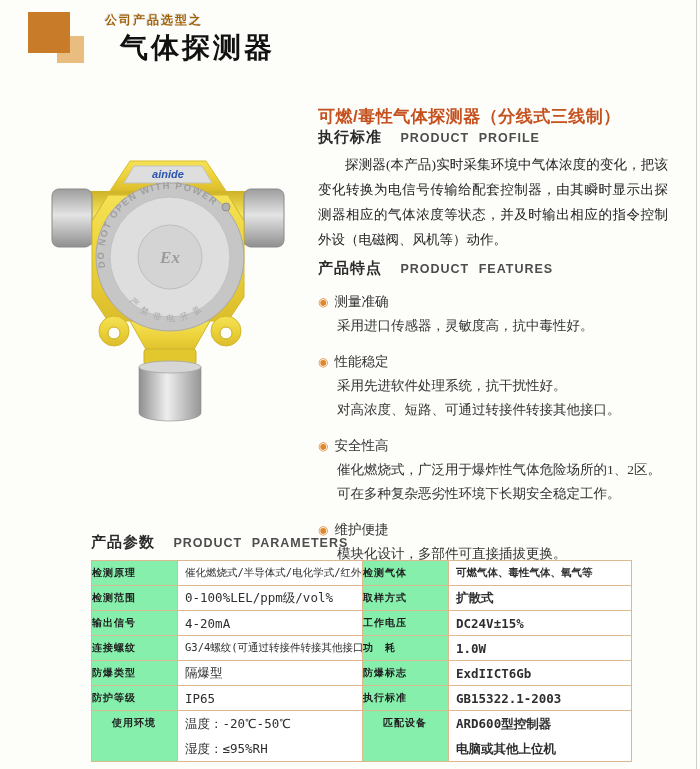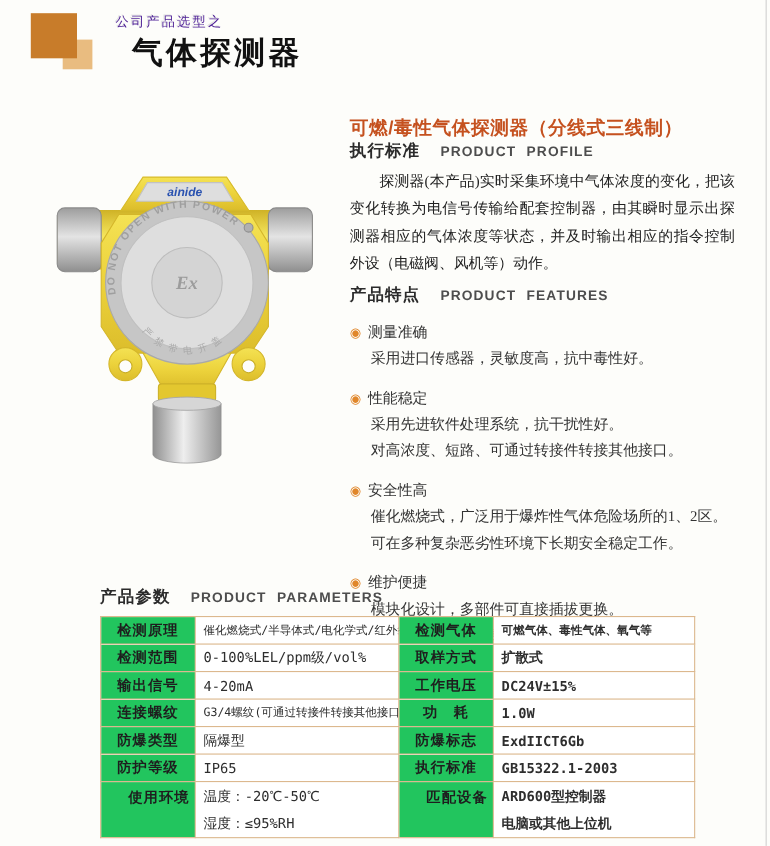--- a/index.html
+++ b/index.html
@@ -11,21 +11,21 @@
     overflow:hidden;
   }
   .page-right-line { position:absolute; left:696px; top:0; width:1px; height:769px; background:#cfcfcf; }
 
   
   .sq { position:absolute; }
   .sq.light { left:57px; top:36px; width:27px; height:27px; background:#e9bc80; }
   .sq.dark  { left:28px; top:12px; width:42px; height:41px; background:#c87c2a; }
   .series {
     position:absolute; left:105px; top:12px;
-    font-size:12px; font-weight:normal; color:#4c1d95; letter-spacing:2px;
+    font-size:12px; font-weight:bold; color:#a16207; letter-spacing:2px;
     text-shadow:1px 1px 0 #ffffff, -1px -1px 0 #e0e0e0;
   }
   .page-title {
     position:absolute; left:120px; top:29px;
     font-size:28px; font-weight:bold; color:#111; letter-spacing:3px;
   }
 
   
   .photo { position:absolute; left:30px; top:145px; width:275px; height:280px; }
 
@@ -44,22 +44,22 @@
   .feat-head { line-height:24px;margin-top:12px; }
   .feat-head .bullet { color:#e0862a; font-size:12px; margin-right:6px; }
   .feat-line { line-height:24px; padding-left:19px; }
 
   
   .params { position:absolute; left:91px; top:533px; width:545px; }
   .params .sec-head { margin-bottom:8px; }
   table.params-table { border-collapse:collapse; table-layout:fixed; width:540px; }
   .params-table td { border:1px solid #dcb88e; height:25px; overflow:hidden; }
   .params-table td.lbl {
-    width:86px; background:#22c55e; text-align:center;
-    font-size:13px; font-weight:bold; color:#1e1e1e; letter-spacing:1px;
+    width:86px; background:#86efac; text-align:left;
+    font-size:10px; font-weight:bold; color:#1e1e1e; letter-spacing:1px;
   }
   .params-table td.val {
     background:#ffffff; padding:0 7px;
     font-family:"DejaVu Sans Mono", monospace;
     font-size:12.5px; color:#2e2e2e; white-space:nowrap;
   }
   .params-table td.val.small { font-size:10.5px; }
   .params-table td.v1 { width:185px; }
   .params-table td.v2 { width:183px;font-weight:bold; }
   .params-table tr.tall td { height:50px; }

